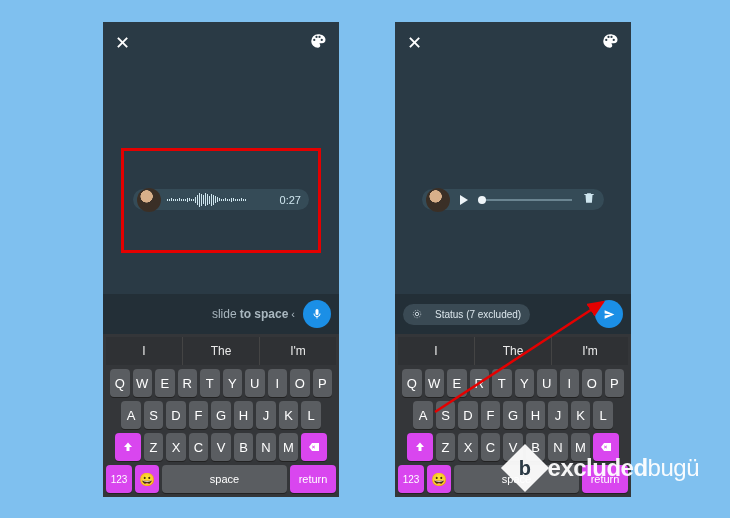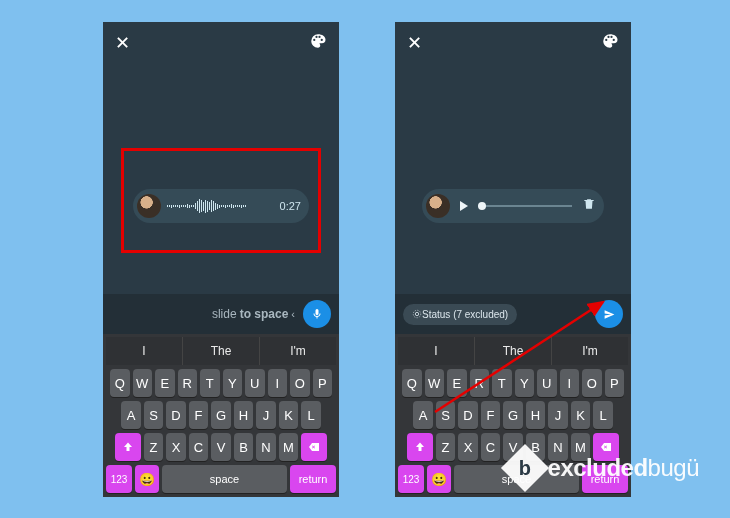--- a/index.html
+++ b/index.html
@@ -47,21 +47,21 @@
     left: 18px; top: 84px;
     width: 200px; height: 105px;
     border: 3px solid #e40000;
   }
 
   .voice-pill {
     position: absolute;
     left: 30px;
     top: 125px;
     width: 176px;
-    height: 34px;
+    height: 21px;
     background: #354b57;
     border-radius: 17px;
     display: flex;
     align-items: center;
     padding: 0 8px 0 4px;
     gap: 6px;
   }
   .phone-right .voice-pill { left: 27px; width: 182px; top: 125px; }
 
   .avatar {
@@ -132,21 +132,21 @@
   .mic-circle svg { width: 12px; height: 12px; fill: #fff; }
 
   .status-chip {
     background: #3a4a54;
     color: #dbe6ec;
     font-size: 10px;
     padding: 5px 9px;
     border-radius: 12px;
     display: flex;
     align-items: center;
-    gap: 0;
+    gap: 13px;
   }
   .status-chip svg { width: 10px; height: 10px; fill: #dbe6ec; }
 
   .send-circle {
     width: 28px; height: 28px; border-radius: 50%;
     background: #1b8fe6;
     display: flex; align-items: center; justify-content: center;
   }
   .send-circle svg { width: 13px; height: 13px; fill: #fff; }
 

